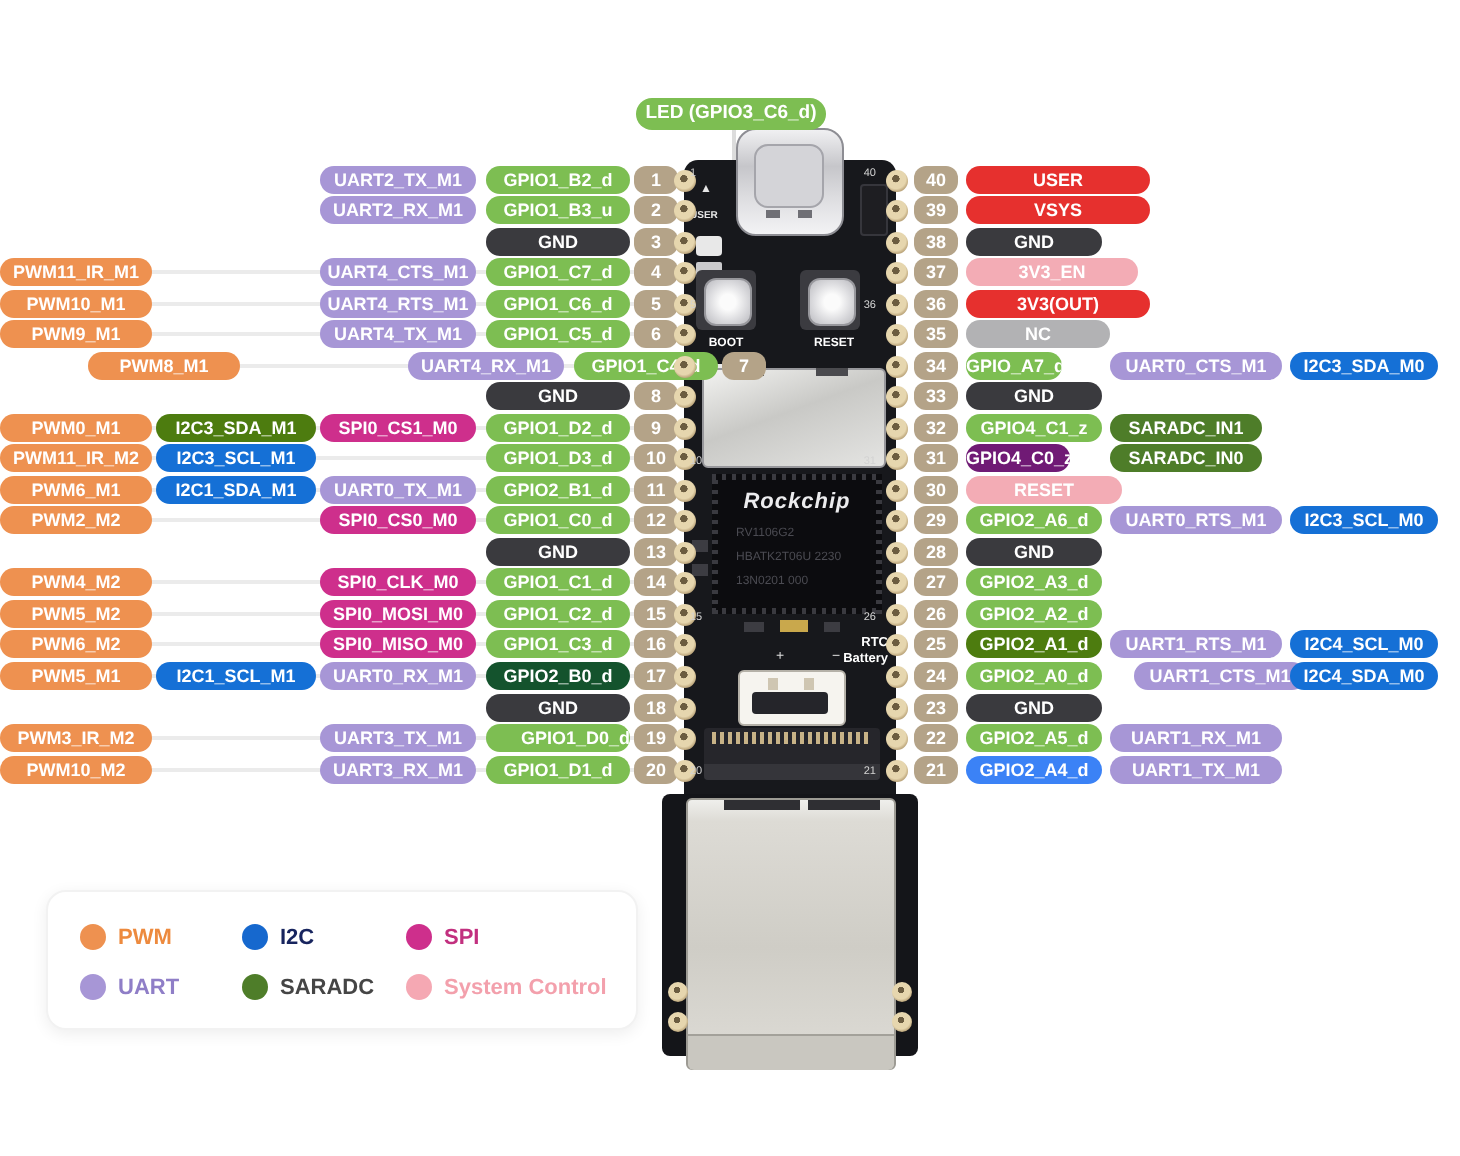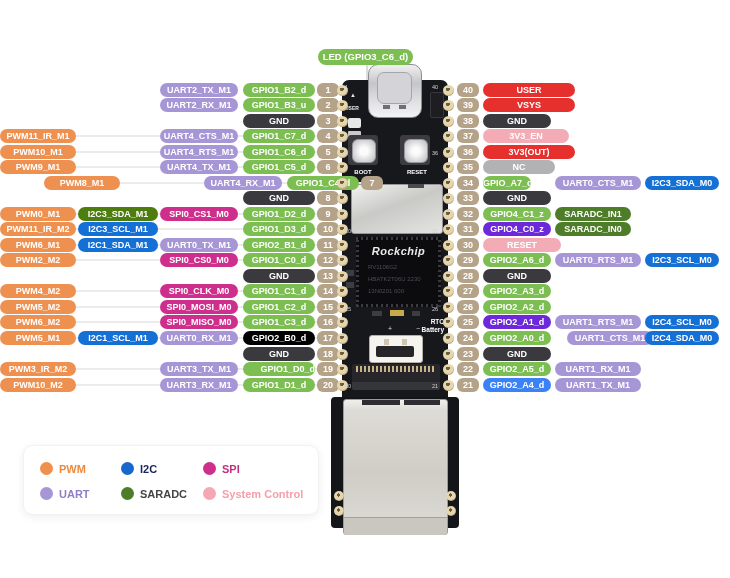--- a/index.html
+++ b/index.html
@@ -179,21 +179,21 @@
         <div class="pill" style="left: 0px; width: 76px; background: rgb(238, 145, 80);">PWM6_M2</div>
         <div class="pill" style="left: 160px; width: 78px; background: rgb(206, 47, 140);">SPI0_MISO_M0</div>
         <div class="pill" style="left: 243px; width: 72px; background: rgb(125, 190, 82);">GPIO1_C3_d</div>
         <div class="badge" style="left: 317px; background: rgb(180, 163, 136);">16</div>
       </div>
       <div class="pin-row" style="left: 0px; top: 330.98px; width: 339px;">
         <div class="rline" style="left: 38px; width: 284px;"></div>
         <div class="pill" style="left: 0px; width: 76px; background: rgb(238, 145, 80);">PWM5_M1</div>
         <div class="pill" style="left: 78px; width: 80px; background: rgb(21, 112, 214);">I2C1_SCL_M1</div>
         <div class="pill" style="left: 160px; width: 78px; background: rgb(167, 150, 214);">UART0_RX_M1</div>
-        <div class="pill" style="left: 243px; width: 72px; background: #000000;">GPIO2_B0_d</div>
+        <div class="pill" style="left: 243px; width: 72px; background: #14532d;">GPIO2_B0_d</div>
         <div class="badge" style="left: 317px; background: rgb(180, 163, 136);">17</div>
       </div>
       <div class="pin-row" style="left: 0px; top: 346.51px; width: 339px;">
         <div class="pill" style="left: 243px; width: 72px; background: rgb(58, 58, 62);">GND</div>
         <div class="badge" style="left: 317px; background: rgb(180, 163, 136);">18</div>
       </div>
       <div class="pin-row" style="left: 0px; top: 362.04px; width: 339px;">
         <div class="rline" style="left: 38px; width: 284px;"></div>
         <div class="pill" style="left: 0px; width: 76px; background: rgb(238, 145, 80);">PWM3_IR_M2</div>
         <div class="pill" style="left: 160px; width: 78px; background: rgb(167, 150, 214);">UART3_TX_M1</div>
@@ -243,21 +243,21 @@
         <div class="badge" style="left: 0px; background: rgb(180, 163, 136);">33</div>
         <div class="pill" style="left: 26px; width: 68px; background: rgb(58, 58, 62);">GND</div>
       </div>
       <div class="pin-row" style="left: 457px; top: 206.74px; width: 273px;">
         <div class="badge" style="left: 0px; background: rgb(180, 163, 136);">32</div>
         <div class="pill" style="left: 26px; width: 68px; background: rgb(125, 190, 82);">GPIO4_C1_z</div>
         <div class="pill" style="left: 98px; width: 76px; background: rgb(78, 125, 41);">SARADC_IN1</div>
       </div>
       <div class="pin-row" style="left: 457px; top: 222.27px; width: 273px;">
         <div class="badge" style="left: 0px; background: rgb(180, 163, 136);">31</div>
-        <div class="pill" style="left: 26px; width: 68px; background: #6d28d9;">GPIO4_C0_z</div>
+        <div class="pill" style="left: 26px; width: 52px; background: #701a75;">GPIO4_C0_z</div>
         <div class="pill" style="left: 98px; width: 76px; background: rgb(78, 125, 41);">SARADC_IN0</div>
       </div>
       <div class="pin-row" style="left: 457px; top: 237.8px; width: 273px;">
         <div class="badge" style="left: 0px; background: rgb(180, 163, 136);">30</div>
         <div class="pill" style="left: 26px; width: 78px; background: rgb(243, 172, 181);">RESET</div>
       </div>
       <div class="pin-row" style="left: 457px; top: 253.33px; width: 273px;">
         <div class="badge" style="left: 0px; background: rgb(180, 163, 136);">29</div>
         <div class="pill" style="left: 26px; width: 68px; background: rgb(125, 190, 82);">GPIO2_A6_d</div>
         <div class="pill" style="left: 98px; width: 86px; background: rgb(167, 150, 214);">UART0_RTS_M1</div>
@@ -270,21 +270,21 @@
       <div class="pin-row" style="left: 457px; top: 284.39px; width: 273px;">
         <div class="badge" style="left: 0px; background: rgb(180, 163, 136);">27</div>
         <div class="pill" style="left: 26px; width: 68px; background: rgb(125, 190, 82);">GPIO2_A3_d</div>
       </div>
       <div class="pin-row" style="left: 457px; top: 299.92px; width: 273px;">
         <div class="badge" style="left: 0px; background: rgb(180, 163, 136);">26</div>
         <div class="pill" style="left: 26px; width: 68px; background: rgb(125, 190, 82);">GPIO2_A2_d</div>
       </div>
       <div class="pin-row" style="left: 457px; top: 315.45px; width: 273px;">
         <div class="badge" style="left: 0px; background: rgb(180, 163, 136);">25</div>
-        <div class="pill" style="left: 26px; width: 68px; background: #6d28d9;">GPIO2_A1_d</div>
+        <div class="pill" style="left: 26px; width: 68px; background: #4d7c0f;">GPIO2_A1_d</div>
         <div class="pill" style="left: 98px; width: 86px; background: rgb(167, 150, 214);">UART1_RTS_M1</div>
         <div class="pill" style="left: 188px; width: 74px; background: rgb(21, 112, 214);">I2C4_SCL_M0</div>
       </div>
       <div class="pin-row" style="left: 457px; top: 330.98px; width: 273px;">
         <div class="badge" style="left: 0px; background: rgb(180, 163, 136);">24</div>
         <div class="pill" style="left: 26px; width: 68px; background: rgb(125, 190, 82);">GPIO2_A0_d</div>
         <div class="pill" style="left: 98px; width: 86px; background: rgb(167, 150, 214); margin-left: 12px;">UART1_CTS_M1</div>
         <div class="pill" style="left: 188px; width: 74px; background: rgb(21, 112, 214);">I2C4_SDA_M0</div>
       </div>
       <div class="pin-row" style="left: 457px; top: 346.51px; width: 273px;">

